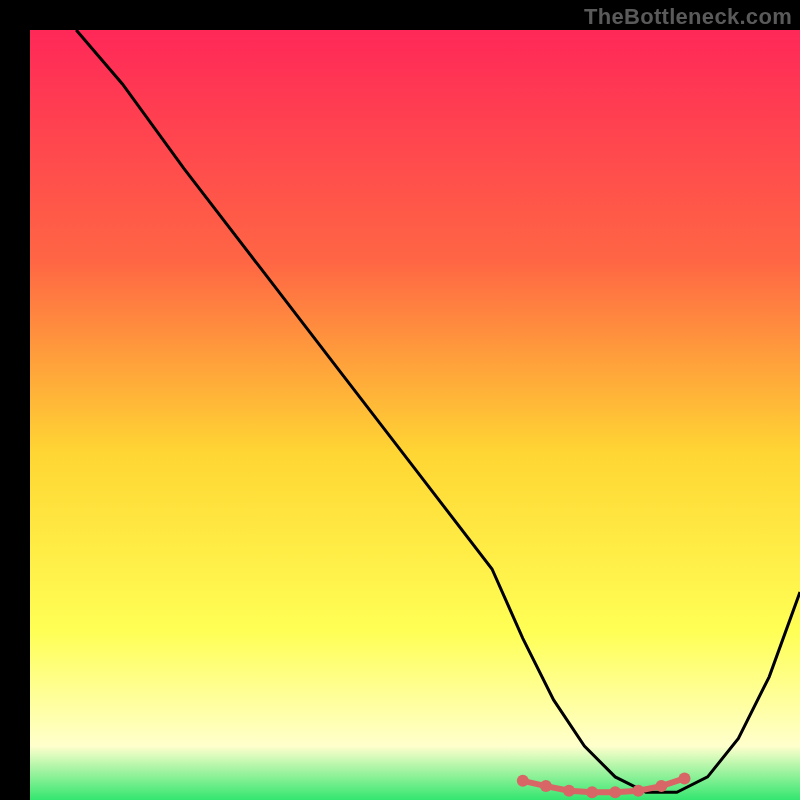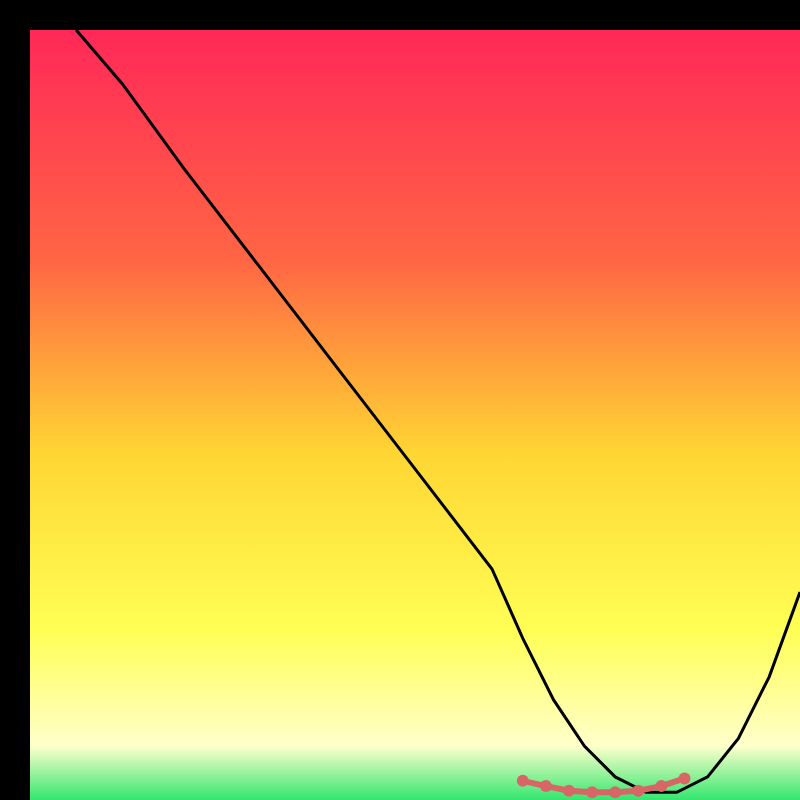--- a/index.html
+++ b/index.html
@@ -29,20 +29,21 @@
   svg {
     position: absolute;
     top: 0;
     left: 0;
   }
 </style>
 </head>
 <body>
 
 <div class="container">
+  <div class="watermark">TheBottleneck.com</div>
   <svg id="chart-svg" width="800" height="800">
     <defs>
       <linearGradient id="bg-grad" x1="0" y1="0" x2="0" y2="1">
         <stop id="g0" offset="0%" stop-color="#ff2858"></stop>
         <stop id="g1" offset="30%" stop-color="#ff6644"></stop>
         <stop id="g2" offset="55%" stop-color="#ffd633"></stop>
         <stop id="g3" offset="78%" stop-color="#ffff55"></stop>
         <stop id="g4" offset="93%" stop-color="#ffffcc"></stop>
         <stop id="g5" offset="100%" stop-color="#33e66f"></stop>
       </linearGradient>

